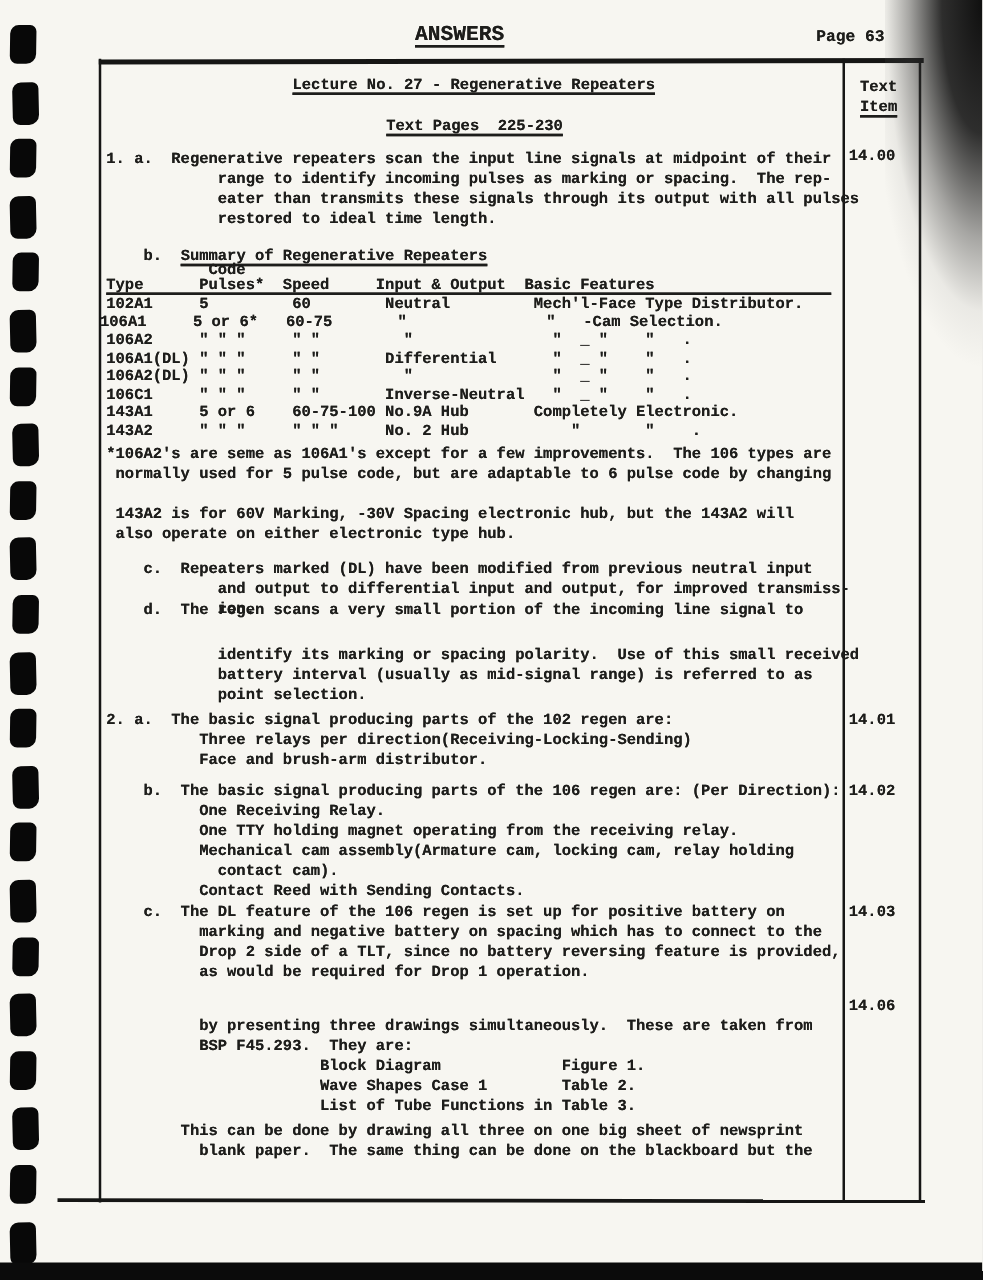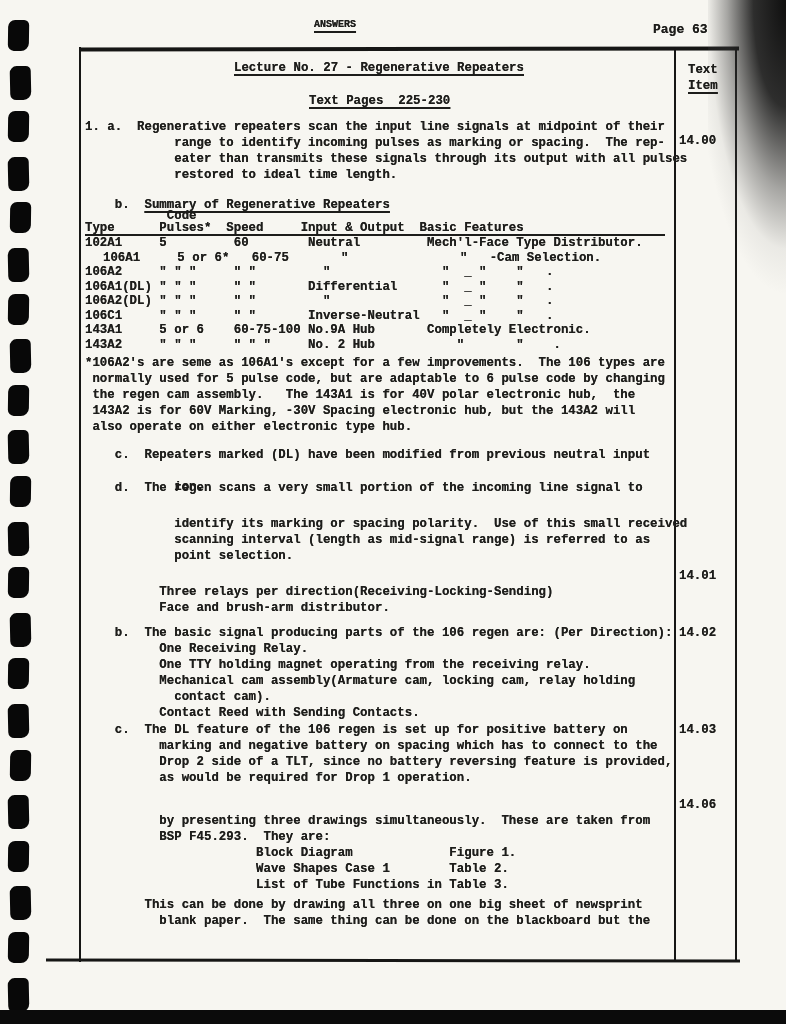--- a/index.html
+++ b/index.html
@@ -3,21 +3,21 @@
 <meta charset="utf-8">
 <style>
   html,body{margin:0;padding:0;background:#e9e8e4;}
   #stage{position:relative;width:786px;height:1024px;overflow:hidden;
          background:var(--paper,#f7f6f1);
          font-family:"Liberation Mono","DejaVu Sans Mono",monospace;
          font-weight:700;color:var(--ink,#1d1d1b);}
   .line{position:absolute;white-space:pre;font-size:12.4px;line-height:13px;
         text-shadow:0 0 .5px rgba(25,24,20,.85);}
   .u{text-decoration:underline;text-decoration-thickness:1.6px;text-underline-offset:3px;}
-  [data-name="page-header-title"]{position:absolute;left:314px;top:19px;font-size:10px;
+  [data-name="page-header-title"]{position:absolute;left:332px;top:19px;font-size:17px;
         white-space:pre;text-decoration:underline;text-decoration-thickness:2px;
         text-underline-offset:4px;text-shadow:0 0 .5px rgba(25,24,20,.9);}
   [data-name="page-number"]{position:absolute;left:653px;top:22px;font-size:13px;white-space:pre;
         text-shadow:0 0 .5px rgba(25,24,20,.85);}
   .border{position:absolute;background:#161615;}
   #border-top{left:79px;top:47px;width:660px;height:3.6px;transform:rotate(-.1deg);}
   #border-left{left:79px;top:47px;width:2.4px;height:915px;}
   #border-right{left:735px;top:47px;width:2.4px;height:915px;}
   #border-bottom{left:46px;top:959px;width:694px;height:2.6px;transform:rotate(.08deg);}
   #column-divider{left:674px;top:47px;width:1.8px;height:913px;}
@@ -71,55 +71,56 @@
     <div class="line" data-name="text-item-column-title" style="left: 688px; top: 64px;"><span>Text</span></div>
     <div class="line" data-name="text-item-column-title" style="left: 688px; top: 80px;"><span class="u">Item</span></div>
     <div class="line" data-name="body-line" style="left: 85px; top: 121px;"><span>1. a.  Regenerative repeaters scan the input line signals at midpoint of their</span></div>
     <div class="line" data-name="body-line" style="left: 85px; top: 137px;"><span>            range to identify incoming pulses as marking or spacing.  The rep-</span></div>
     <div class="line" data-name="body-line" style="left: 85px; top: 153px;"><span>            eater than transmits these signals through its output with all pulses</span></div>
     <div class="line" data-name="body-line" style="left: 85px; top: 169px;"><span>            restored to ideal time length.</span></div>
     <div class="line" data-name="summary-heading" style="left: 85px; top: 199px;"><span>    b.  </span><span class="u">Summary of Regenerative Repeaters</span></div>
     <div class="line" data-name="body-line" style="left: 85px; top: 210px;"><span>           Code</span></div>
     <div class="line" data-name="table-header-row" style="left: 85px; top: 222px;"><span class="u">Type      Pulses*  Speed     Input &amp; Output  Basic Features                   </span></div>
     <div class="line" data-name="table-row" style="left: 85px; top: 237px;"><span>102A1     5         60        Neutral         Mech'l-Face Type Distributor.</span></div>
-    <div class="line" data-name="table-row" style="left: 103px; top: 252px;"><span>106A1     5 or 6*   60-75       "               "   -Cam Selection.</span></div>
+    <div class="line" data-name="table-row" style="left: 80px; top: 252px;"><span>106A1     5 or 6*   60-75       "               "   -Cam Selection.</span></div>
     <div class="line" data-name="table-row" style="left: 85px; top: 266px;"><span>106A2     " " "     " "         "               "  _ "    "   .</span></div>
     <div class="line" data-name="table-row" style="left: 85px; top: 281px;"><span>106A1(DL) " " "     " "       Differential      "  _ "    "   .</span></div>
     <div class="line" data-name="table-row" style="left: 85px; top: 295px;"><span>106A2(DL) " " "     " "         "               "  _ "    "   .</span></div>
     <div class="line" data-name="table-row" style="left: 85px; top: 310px;"><span>106C1     " " "     " "       Inverse-Neutral   "  _ "    "   .</span></div>
     <div class="line" data-name="table-row" style="left: 85px; top: 324px;"><span>143A1     5 or 6    60-75-100 No.9A Hub       Completely Electronic.</span></div>
     <div class="line" data-name="table-row" style="left: 85px; top: 339px;"><span>143A2     " " "     " " "     No. 2 Hub           "       "    .</span></div>
     <div class="line" data-name="table-footnote" style="left: 85px; top: 357px;"><span>*106A2's are seme as 106A1's except for a few improvements.  The 106 types are</span></div>
     <div class="line" data-name="table-footnote" style="left: 85px; top: 373px;"><span> normally used for 5 pulse code, but are adaptable to 6 pulse code by changing</span></div>
-    <div class="line" data-name="table-footnote" style="left: 85px; top: 389px;"><span> the regen cam assembly.   The 143A1 is for 40V polar electronic hub,  the</span></div>
     <div class="line" data-name="table-footnote" style="left: 85px; top: 405px;"><span> 143A2 is for 60V Marking, -30V Spacing electronic hub, but the 143A2 will</span></div>
     <div class="line" data-name="table-footnote" style="left: 85px; top: 421px;"><span> also operate on either electronic type hub.</span></div>
     <div class="line" data-name="body-line" style="left: 85px; top: 449px;"><span>    c.  Repeaters marked (DL) have been modified from previous neutral input</span></div>
+    <div class="line" data-name="body-line" style="left: 85px; top: 465px;"><span>            and output to differential input and output, for improved transmiss-</span></div>
     <div class="line" data-name="body-line" style="left: 85px; top: 481px;"><span>            ion.</span></div>
     <div class="line" data-name="body-line" style="left: 85px; top: 482px;"><span>    d.  The regen scans a very small portion of the incoming line signal to</span></div>
     <div class="line" data-name="body-line" style="left: 85px; top: 518px;"><span>            identify its marking or spacing polarity.  Use of this small received</span></div>
-    <div class="line" data-name="body-line" style="left: 85px; top: 534px;"><span>            scanning interval (length as mid-signal range) is referred to as</span></div>
+    <div class="line" data-name="body-line" style="left: 85px; top: 534px;"><span>            battery interval (usually as mid-signal range) is referred to as</span></div>
     <div class="line" data-name="body-line" style="left: 85px; top: 550px;"><span>            point selection.</span></div>
+    <div class="line" data-name="body-line" style="left: 85px; top: 570px;"><span>2. a.  The basic signal producing parts of the 102 regen are:</span></div>
     <div class="line" data-name="body-line" style="left: 85px; top: 586px;"><span>          Three relays per direction(Receiving-Locking-Sending)</span></div>
     <div class="line" data-name="body-line" style="left: 85px; top: 602px;"><span>          Face and brush-arm distributor.</span></div>
     <div class="line" data-name="body-line" style="left: 85px; top: 627px;"><span>    b.  The basic signal producing parts of the 106 regen are: (Per Direction):</span></div>
     <div class="line" data-name="body-line" style="left: 85px; top: 643px;"><span>          One Receiving Relay.</span></div>
     <div class="line" data-name="body-line" style="left: 85px; top: 659px;"><span>          One TTY holding magnet operating from the receiving relay.</span></div>
     <div class="line" data-name="body-line" style="left: 85px; top: 675px;"><span>          Mechanical cam assembly(Armature cam, locking cam, relay holding</span></div>
     <div class="line" data-name="body-line" style="left: 85px; top: 691px;"><span>            contact cam).</span></div>
     <div class="line" data-name="body-line" style="left: 85px; top: 707px;"><span>          Contact Reed with Sending Contacts.</span></div>
     <div class="line" data-name="body-line" style="left: 85px; top: 724px;"><span>    c.  The DL feature of the 106 regen is set up for positive battery on</span></div>
     <div class="line" data-name="body-line" style="left: 85px; top: 740px;"><span>          marking and negative battery on spacing which has to connect to the</span></div>
     <div class="line" data-name="body-line" style="left: 85px; top: 756px;"><span>          Drop 2 side of a TLT, since no battery reversing feature is provided,</span></div>
     <div class="line" data-name="body-line" style="left: 85px; top: 772px;"><span>          as would be required for Drop 1 operation.</span></div>
     <div class="line" data-name="body-line" style="left: 85px; top: 815px;"><span>          by presenting three drawings simultaneously.  These are taken from</span></div>
     <div class="line" data-name="body-line" style="left: 85px; top: 831px;"><span>          BSP F45.293.  They are:</span></div>
     <div class="line" data-name="body-line" style="left: 85px; top: 847px;"><span>                       Block Diagram             Figure 1.</span></div>
     <div class="line" data-name="body-line" style="left: 85px; top: 863px;"><span>                       Wave Shapes Case 1        Table 2.</span></div>
     <div class="line" data-name="body-line" style="left: 85px; top: 879px;"><span>                       List of Tube Functions in Table 3.</span></div>
     <div class="line" data-name="body-line" style="left: 85px; top: 899px;"><span>        This can be done by drawing all three on one big sheet of newsprint</span></div>
     <div class="line" data-name="body-line" style="left: 85px; top: 915px;"><span>          blank paper.  The same thing can be done on the blackboard but the</span></div>
-    <div class="line" data-name="text-item-number" style="left: 679px; top: 135px;"><span>14.00</span></div>
+    <div class="line" data-name="text-item-number" style="left: 679px; top: 119px;"><span>14.00</span></div>
     <div class="line" data-name="text-item-number" style="left: 679px; top: 570px;"><span>14.01</span></div>
     <div class="line" data-name="text-item-number" style="left: 679px; top: 627px;"><span>14.02</span></div>
     <div class="line" data-name="text-item-number" style="left: 679px; top: 724px;"><span>14.03</span></div>
     <div class="line" data-name="text-item-number" style="left: 679px; top: 799px;"><span>14.06</span></div>
   </div>
 
 </body></html>

